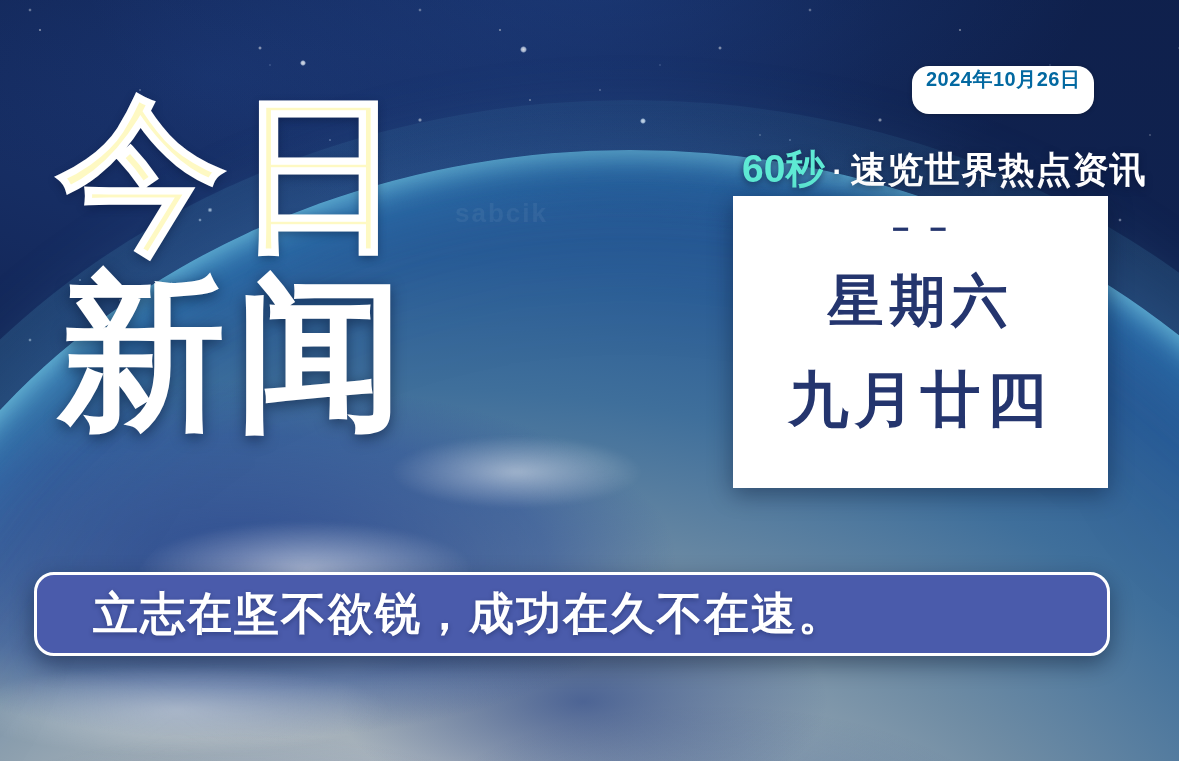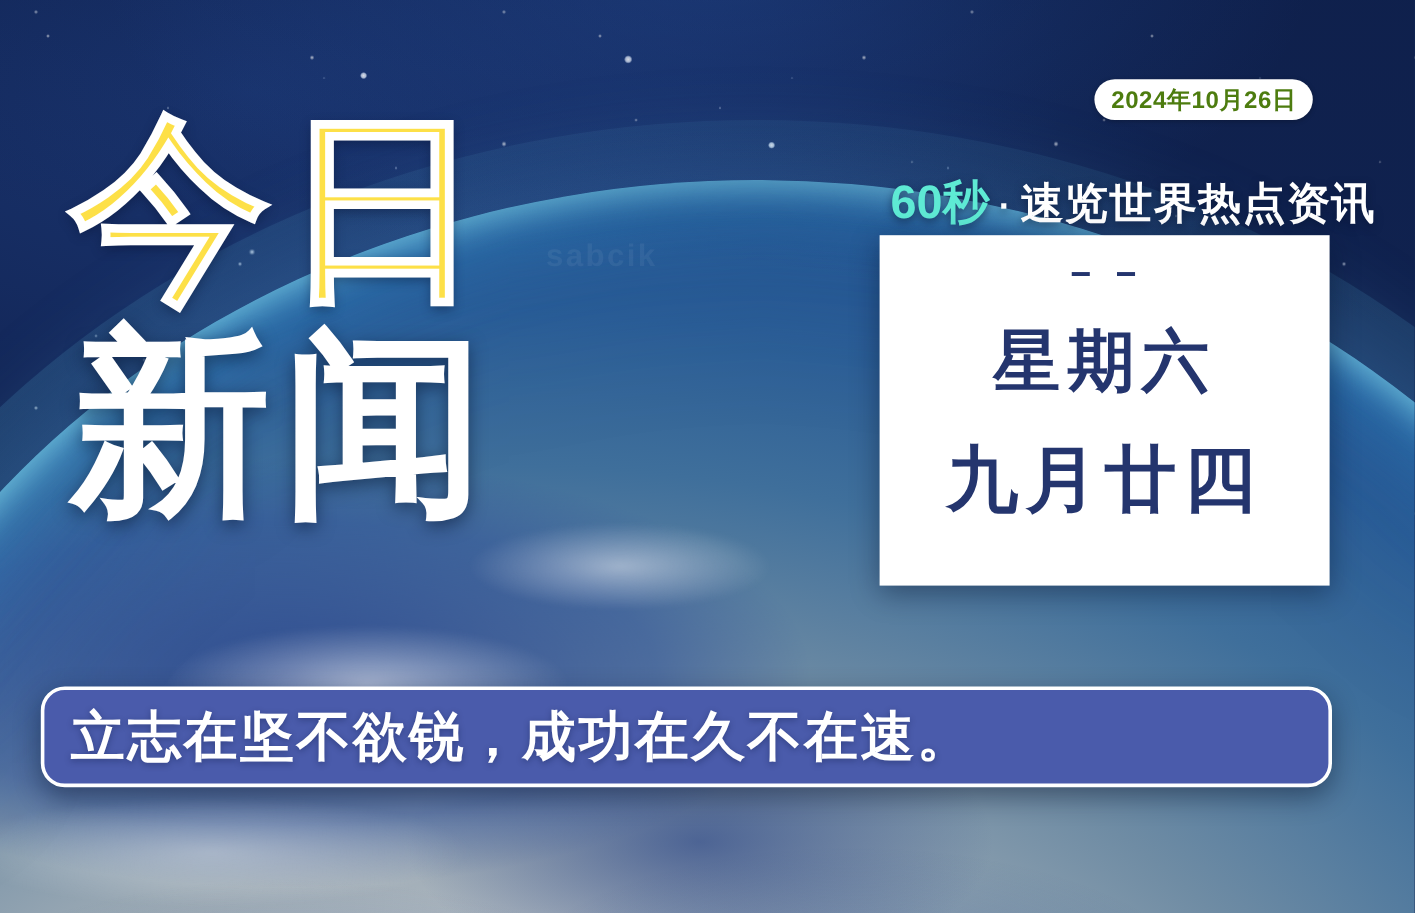--- a/index.html
+++ b/index.html
@@ -174,27 +174,26 @@
   }
 
   
   .layer { position: absolute; inset: 0; }
 
   
   .date-badge {
     position: absolute;
     left: 912px;
     top: 66px;
-    height: 34px;
+    height: 48px;
     padding: 0 14px;
     display: flex;
-    align-items: center;
     background: #ffffff;
     border-radius: 17px;
-    color: #4d7c0f;
+    color: #0369a1;
     font-size: 20px;
     font-weight: 700;
     letter-spacing: .5px;
     white-space: nowrap;
     box-shadow: 0 1px 4px rgba(0,0,0,.25);
   }
 
   
   .brand {
     position: absolute;
@@ -204,21 +203,21 @@
     user-select: none;
   }
   .brand-line {
     font-size: 168px;
     font-weight: 900;
     letter-spacing: 10px;
     margin: 0;
     white-space: nowrap;
   }
   .brand-top {
-    color: #fde047;
+    color: #fef9c3;
     -webkit-text-stroke: 2px #ffffff;
     text-shadow: 0 3px 10px rgba(6,18,48,.45);
   }
   .brand-bottom {
     color: #ffffff;
     margin-top: 14px;
     text-shadow: 0 4px 14px rgba(6,18,48,.55);
   }
 
   
@@ -305,21 +304,21 @@
     border-radius: 20px;
     display: flex;
     align-items: center;
     box-shadow: 0 8px 22px rgba(5,15,40,.45);
   }
   .quote-text {
     color: #ffffff;
     font-size: 45px;
     font-weight: 800;
     letter-spacing: 2px;
-    padding-left: 22px;
+    padding-left: 56px;
     white-space: nowrap;
     text-shadow: 0 2px 5px rgba(10,20,60,.35);
   }
 </style>
 </head>
 <body>
 
 <div id="poster">
 
   <div class="space"></div>

